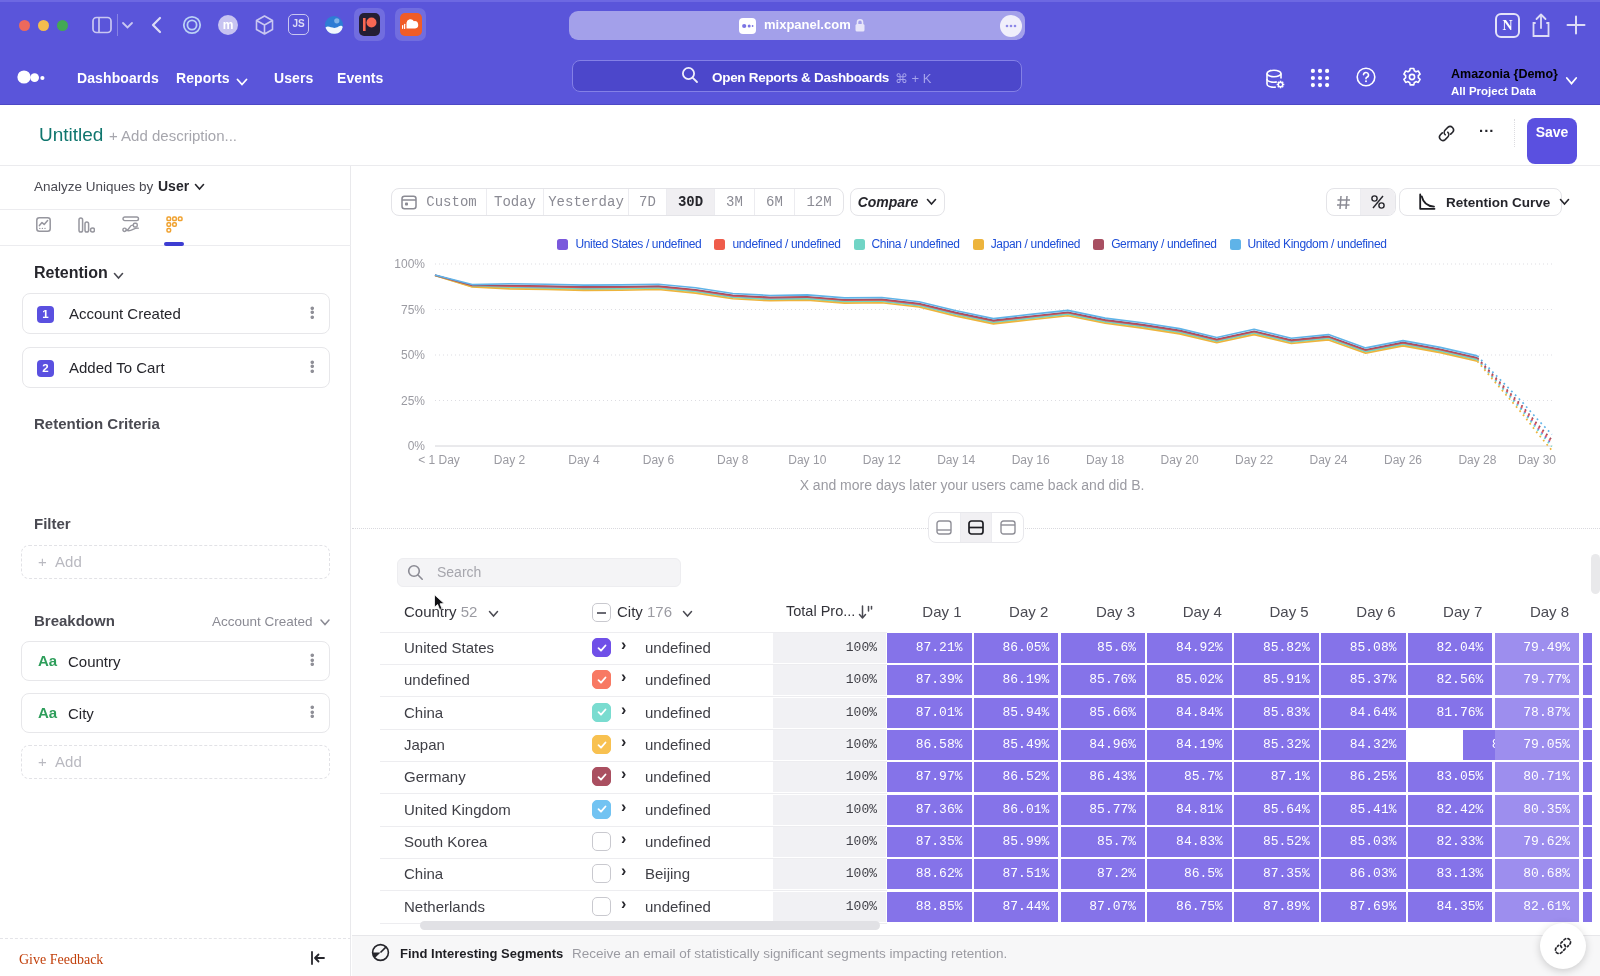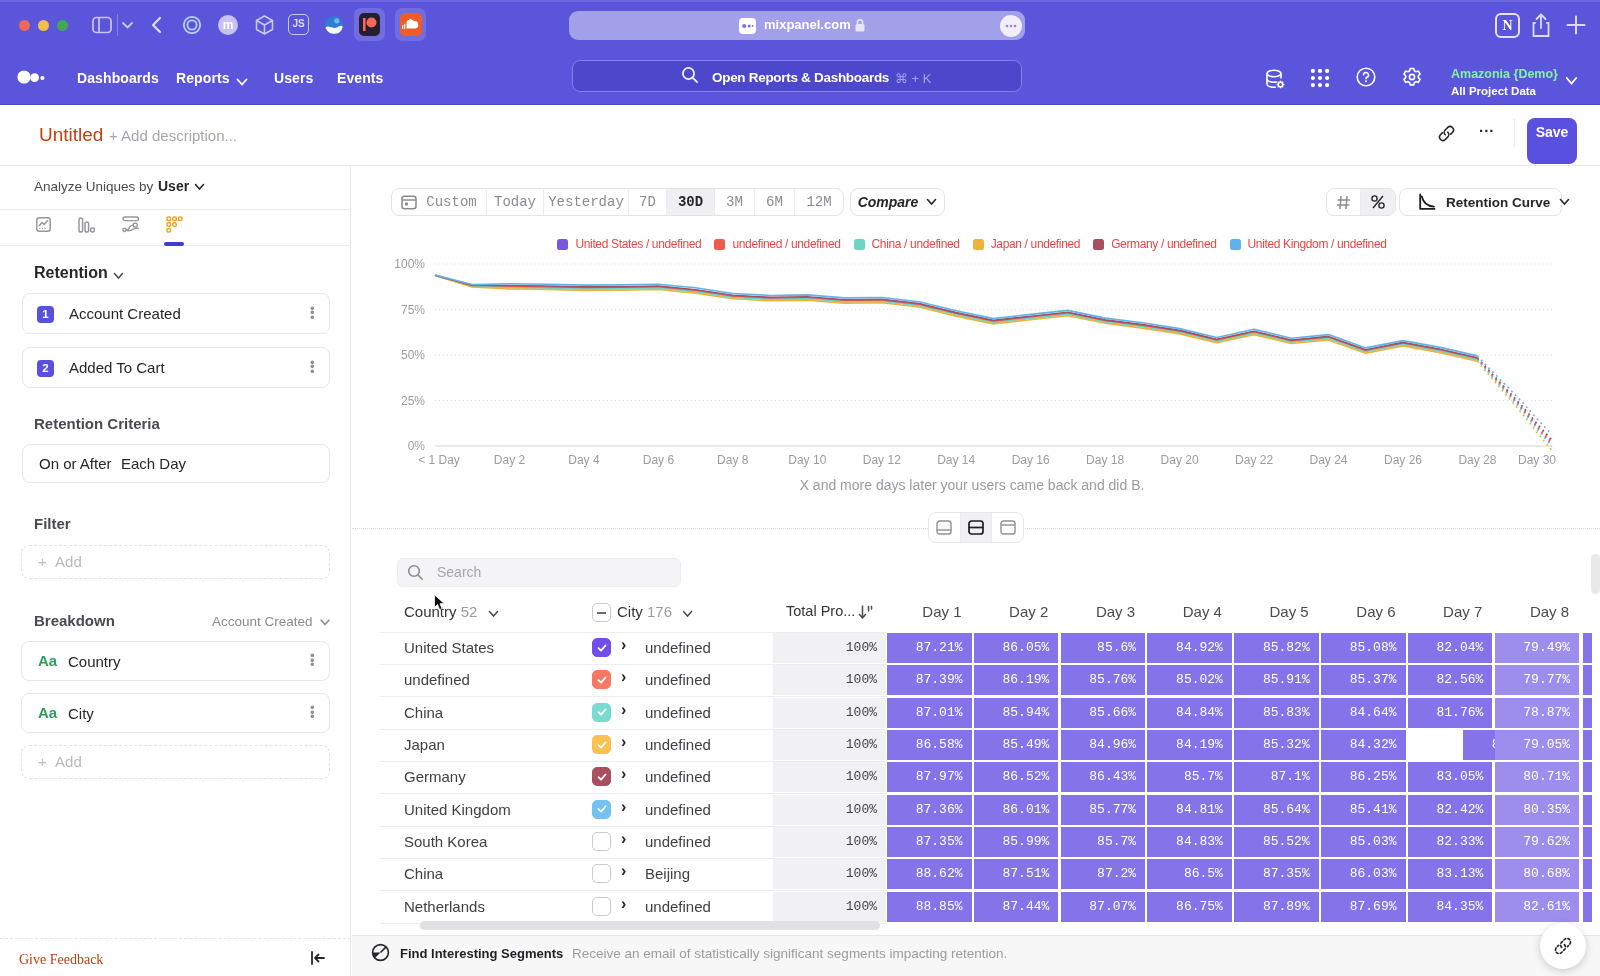--- a/index.html
+++ b/index.html
@@ -26,21 +26,21 @@
 
 .seg { position:absolute; display:flex; border:1px solid #e4e4e8; border-radius:8px; background:#fff; height:28px; align-items:stretch;font-family:Liberation Mono, monospace; }
 .seg > div { display:flex; align-items:center; justify-content:center; font-size:14px; color:#8b8b94; border-right:1px solid #ececf0; white-space:nowrap; }
 .seg > div:last-child { border-right:none; border-radius:0 7px 7px 0; }
 .seg > div:first-child { border-radius:7px 0 0 7px; }
 .seg > div.on { background:#f0eff2; color:#26262c; font-weight:700; }
 .btn svg, .seg svg { flex:none; }
 .btn { position:absolute; display:flex; align-items:center; white-space:nowrap; border:1px solid #e4e4e8; border-radius:8px; background:#fff; height:28px; padding:0 12px; font-size:14px; color:#26262c; font-weight:700; }
 
 .legend { position:absolute; left:352px; top:237px; width:1240px; display:flex; justify-content:center; gap:13px; }
-.legend .li { display:flex; align-items:center; gap:7px; font-size:12px; letter-spacing:-.35px; color:#ef4444; }
+.legend .li { display:flex; align-items:center; gap:7px; font-size:12px; letter-spacing:-.35px; color:#1d4ed8; }
 .legend .sq { width:11px; height:11px; border-radius:2.5px; }
 .caption { position:absolute; left:352px; top:477px; width:1240px; text-align:center; font-size:14px; color:#9b9ba2; }
 
 .tsearch { position:absolute; left:397px; top:558px; width:284px; height:29px; background:#f4f4f6; border:1px solid #ededf0; border-radius:6px; }
 .th { position:absolute; top:603px; font-size:15px; color:#33333a; font-weight:400; }
 .thg { color:#9b9ba2; }
 .dayh { position:absolute; top:603px; width:84.5px; text-align:right; padding-right:10px; font-size:15px; color:#4a4a52; }
 .trow { position:absolute; left:352px; width:1348px; height:30px; }
 .cname { position:absolute; left:52px; top:6px; font-size:15px; color:#3f3f46; }
 .cb { position:absolute; left:240px; top:5px; width:19px; height:19px; border-radius:5px; border:1px solid #c9c9cf; display:flex; align-items:center; justify-content:center; }
@@ -193,29 +193,29 @@
     </svg>
   <svg class="abs" style="left:1356px;top:17px" width="20" height="20" viewBox="0 0 20 20">
       <circle cx="10" cy="10" r="8.8" fill="none" stroke="#fff" stroke-width="1.6"></circle>
       <path d="M7.5 7.7 a2.5 2.5 0 1 1 3.4 2.6 c-.7.3-.9.7-.9 1.5" fill="none" stroke="#fff" stroke-width="1.6" stroke-linecap="round"></path>
       <circle cx="10" cy="14.3" r="1" fill="#fff"></circle>
     </svg>
   <svg class="abs" style="left:1402px;top:17px" width="20" height="20" viewBox="0 0 20 20">
       <path d="M8.2 1.5 h3.6 l.5 2.3 a6.6 6.6 0 0 1 1.7 1 l2.3-.8 l1.8 3.1 l-1.8 1.6 a6.6 6.6 0 0 1 0 2 l1.8 1.6 l-1.8 3.1 l-2.3-.8 a6.6 6.6 0 0 1-1.7 1 l-.5 2.3 h-3.6 l-.5-2.3 a6.6 6.6 0 0 1-1.7-1 l-2.3.8 l-1.8-3.1 l1.8-1.6 a6.6 6.6 0 0 1 0-2 l-1.8-1.6 l1.8-3.1 l2.3.8 a6.6 6.6 0 0 1 1.7-1 Z" fill="none" stroke="#fff" stroke-width="1.6" stroke-linejoin="round"></path>
       <circle cx="10" cy="10" r="2.6" fill="none" stroke="#fff" stroke-width="1.6"></circle>
     </svg>
-  <div class="abs" style="left:1451px;top:17px;font-size:12.5px;font-weight:700;color:#86efac;">Amazonia {Demo}</div>
+  <div class="abs" style="left:1451px;top:17px;font-size:12.5px;font-weight:700;color:#000000;">Amazonia {Demo}</div>
   <div class="abs" style="left:1451px;top:35px;font-size:11.5px;font-weight:700;color:#fff;">All Project Data</div>
   <svg class="abs" style="left:1565px;top:26px" width="13" height="10" viewBox="0 0 13 10">
       <path d="M1.8 2 L6.5 7.5 L11.2 2" fill="none" stroke="#fff" stroke-width="1.8" stroke-linecap="round"></path>
     </svg>
 </div>
 
 <div class="pagehead">
-  <div class="abs" style="left:39px;top:19px;font-size:19px;font-weight:500;color:#c2410c;">Untitled</div>
+  <div class="abs" style="left:39px;top:19px;font-size:19px;font-weight:500;color:#0f766e;">Untitled</div>
   <div class="abs" style="left:109px;top:22px;font-size:15px;color:#a6a6ad;">+ Add description...</div>
   <svg class="abs" style="left:1438px;top:20px" width="17" height="17" viewBox="0 0 17 17">
       <path d="M7.2 9.8 a3.4 3.4 0 0 1 0-4.8 l2.6-2.6 a3.4 3.4 0 0 1 4.8 4.8 l-1.9 1.9 M9.8 7.2 a3.4 3.4 0 0 1 0 4.8 l-2.6 2.6 a3.4 3.4 0 0 1-4.8-4.8 l1.9-1.9" fill="none" stroke="#26262c" stroke-width="1.6" stroke-linecap="round"></path>
     </svg>
   <div class="abs" style="left:1479px;top:13px;font-size:15px;font-weight:700;color:#26262c;letter-spacing:1px;">...</div>
   <div class="abs" style="left:1514px;top:14px;width:0;height:28px;border-left:1px dotted #dcdce0;"></div>
   <div class="save">Save</div>
 </div>
 
 <div class="sidebar">
@@ -268,24 +268,20 @@
     <div class="badge">1</div>
     <div class="abs" style="left:46px;top:11px;font-size:15px;color:#26262c;">Account Created</div>
     <div class="dots3">•<br>•<br>•</div>
   </div>
   <div class="sb-card" style="top:181px;height:41px;">
     <div class="badge">2</div>
     <div class="abs" style="left:46px;top:11px;font-size:15px;color:#26262c;">Added To Cart</div>
     <div class="dots3">•<br>•<br>•</div>
   </div>
   <div class="sb-h" style="top:249px;">Retention Criteria</div>
-  <div class="sb-card" style="top:278px;height:39px;">
-    <div class="abs" style="left:16px;top:10px;font-size:15px;color:#26262c;">On or After</div>
-    <div class="abs" style="left:98px;top:10px;font-size:15px;color:#26262c;">Each Day</div>
-  </div>
   <div class="sb-h" style="top:349px;">Filter</div>
   <div class="addcard" style="top:379px;">+&nbsp;&nbsp;Add</div>
   <div class="sb-h" style="top:446px;">Breakdown</div>
   <div class="abs" style="left:212px;top:448px;font-size:13.5px;color:#8b8b94;">Account Created</div>
   <svg class="abs" style="left:320px;top:453px" width="10" height="7" viewBox="0 0 10 7">
       <path d="M1 1 L5 5.5 L9 1" fill="none" stroke="#8b8b94" stroke-width="1.5" stroke-linecap="round"></path>
     </svg>
   <div class="sb-card" style="left:21px;top:475px;height:40px;width:309px;">
     <div class="abs" style="left:16px;top:10px;font-size:15px;font-weight:700;color:#2e9e5b;">Aa</div>
     <div class="abs" style="left:46px;top:11px;font-size:15px;color:#26262c;">Country</div>

